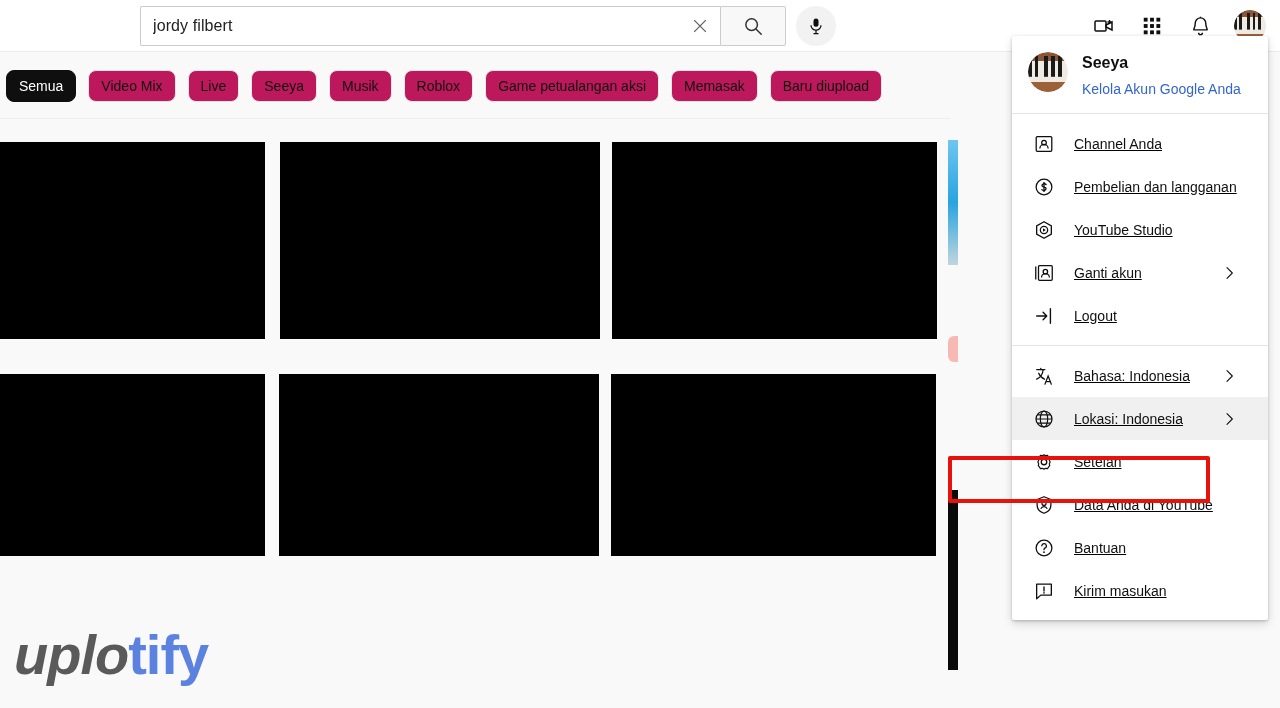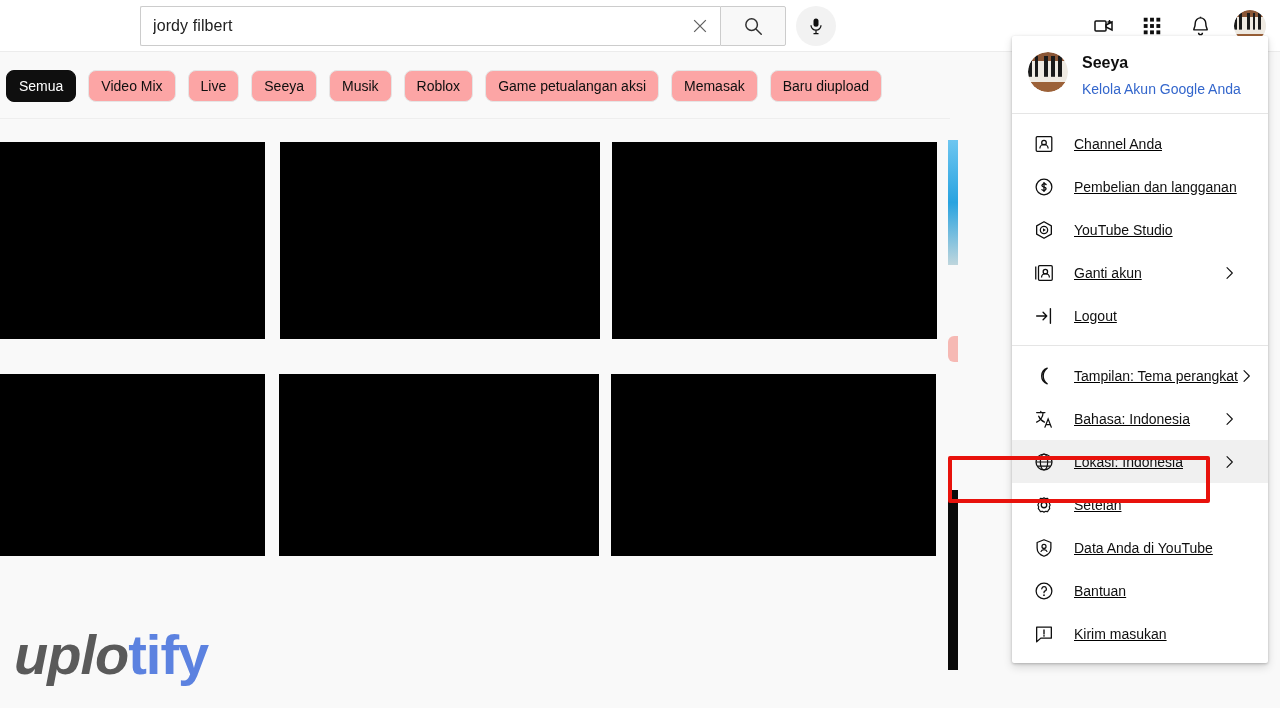--- a/index.html
+++ b/index.html
@@ -83,21 +83,21 @@
 
   
   .chipbar {
     position: absolute; top: 53px; left: 0; width: 950px; height: 66px;
     background: #f9f9f9; display: flex; align-items: center;
     padding-left: 6px; gap: 12px; overflow: hidden;
     border-bottom: 1px solid #eeeeee;
   }
   .chip {
     height: 32px; padding: 0 12px; border-radius: 8px;
-    background: #fca5a5; border: 1px solid #e5e5e5;
+    background: #be185d; border: 1px solid #e5e5e5;
     display: flex; align-items: center; justify-content: center;
     font-size: 14px; color: #0f0f0f; white-space: nowrap; cursor: pointer;
     font-family: "Liberation Sans", sans-serif;
   }
   .chip.active { background: #0f0f0f; color: #ffffff; border-color: #0f0f0f; }
 
   
   .grid { position: absolute; top: 120px; left: 0; width: 950px; height: 588px; overflow: hidden; }
   .thumb { position: absolute; background: #000000; }
   .t1 { left: -5px;  top: 22px;  width: 270px; height: 197px; }
@@ -318,33 +318,20 @@
           </svg>
         </span>
         <span class="mi-label">Logout</span>
       </div>
     </div>
 
     <div class="divider"></div>
 
     <div class="mgroup">
 
-      <div class="mitem">
-        <span class="mi-icon">
-          <svg width="22" height="22" viewBox="0 0 24 24">
-            <path d="M15.5 3.5 a9 9 0 0 0 0 17 a10.5 10.5 0 0 1 0 -17 Z" stroke="#0f0f0f" stroke-width="1.4" fill="none" stroke-linejoin="round"></path>
-          </svg>
-        </span>
-        <span class="mi-label">Tampilan: Tema perangkat</span>
-        <span class="mi-chev">
-          <svg width="16" height="16" viewBox="0 0 24 24">
-              <path d="M9 4 L17 12 L9 20" stroke="#0f0f0f" stroke-width="1.6" fill="none" stroke-linecap="round" stroke-linejoin="round"></path>
-            </svg>
-        </span>
-      </div>
 
       <div class="mitem">
         <span class="mi-icon">
           <svg width="22" height="22" viewBox="0 0 24 24">
             <path d="M4 5 H13 M8.5 3.6 V5 M11 5 c0 5 -3.5 9 -7 10.5 M6.2 9 c1.5 3.5 4 5.5 6.3 6.5" stroke="#0f0f0f" stroke-width="1.4" fill="none" stroke-linecap="round"></path>
             <path d="M13 21 L16.5 12 L20 21 M14.2 18.2 H18.8" stroke="#0f0f0f" stroke-width="1.3" fill="none" stroke-linecap="round"></path>
           </svg>
         </span>
         <span class="mi-label">Bahasa: Indonesia</span>
         <span class="mi-chev">

